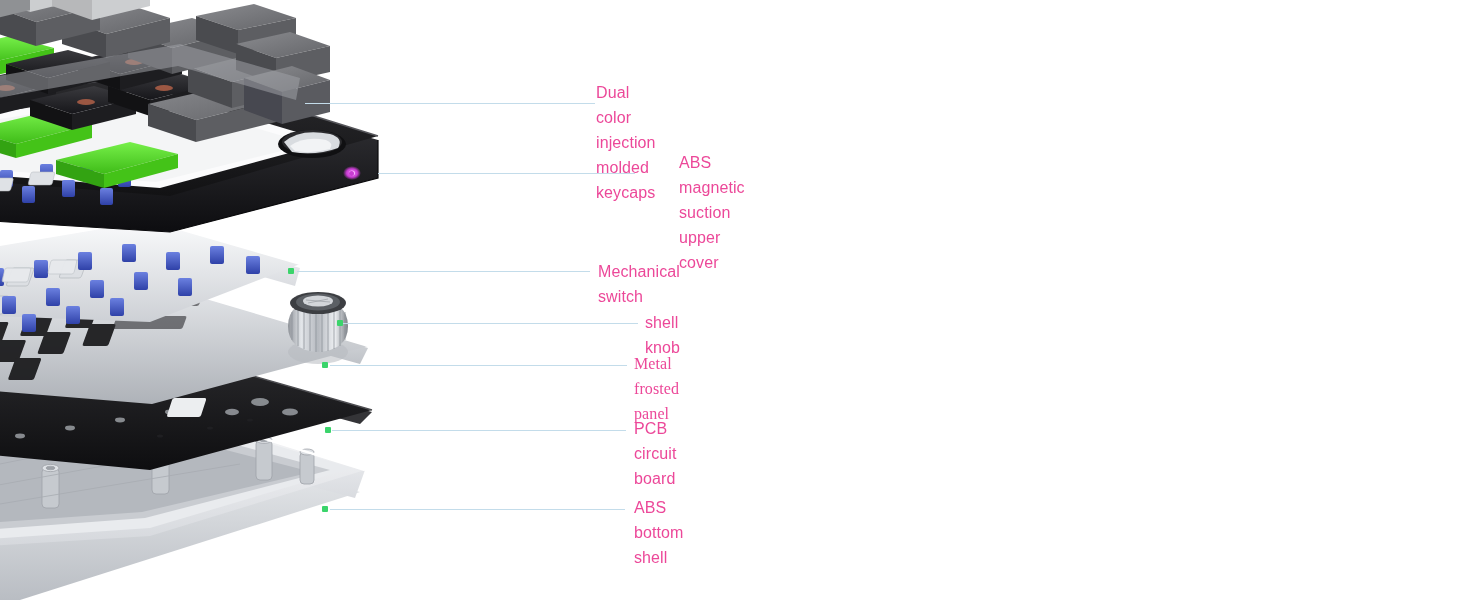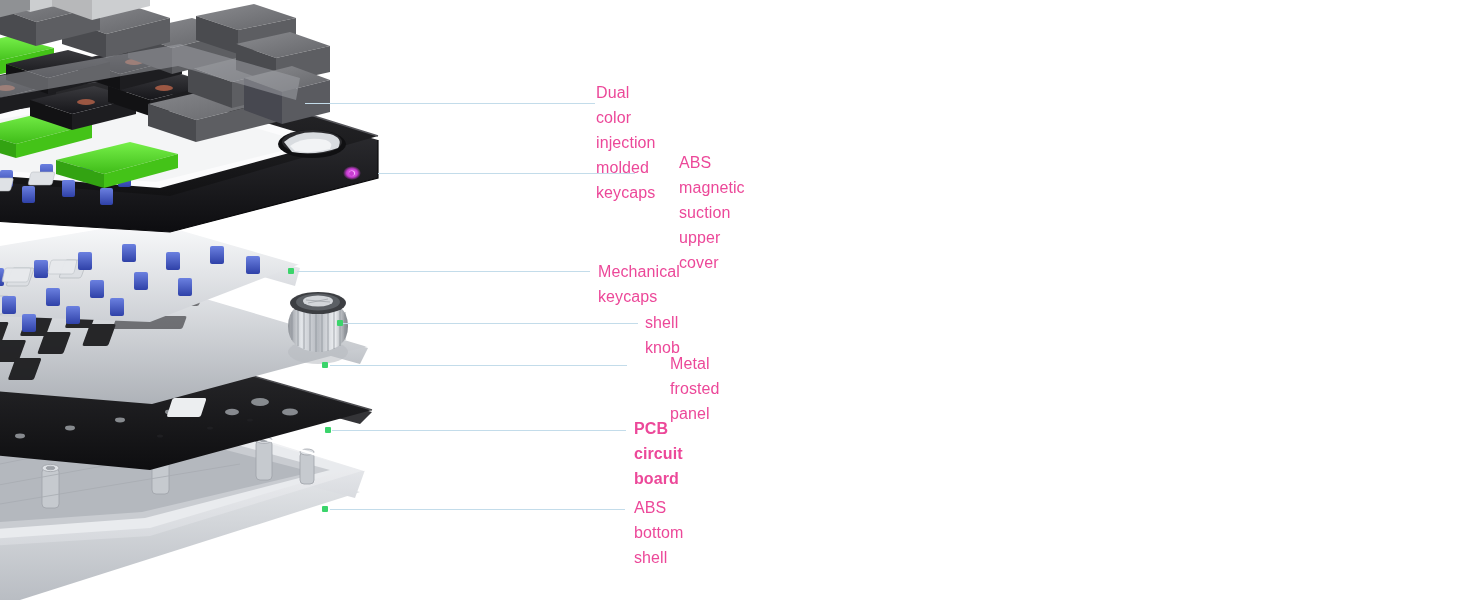--- a/index.html
+++ b/index.html
@@ -467,39 +467,39 @@
   <div class="callout">
     <div class="anchor-dot magenta" style="left:349px; top:171px; width:5px; height:5px;"></div>
     <div class="leader-line" style="left:378px; top:173px; width:257px;"></div>
     <div class="callout-label" style="left:679px; top:150px;">ABS magnetic suction
 upper cover</div>
   </div>
 
   <div class="callout">
     <div class="anchor-dot" style="left:288px; top:268px;"></div>
     <div class="leader-line" style="left:297px; top:271px; width:293px;"></div>
-    <div class="callout-label" style="left:598px; top:259px;">Mechanical keycaps</div>
+    <div class="callout-label" style="left:598px; top:259px;">Mechanical switch</div>
   </div>
 
   <div class="callout">
     <div class="anchor-dot" style="left:337px; top:320px;"></div>
     <div class="leader-line" style="left:343px; top:323px; width:295px;"></div>
     <div class="callout-label" style="left:645px; top:310px;">shell knob</div>
   </div>
 
   <div class="callout">
     <div class="anchor-dot" style="left:322px; top:362px;"></div>
     <div class="leader-line" style="left:330px; top:365px; width:297px;"></div>
-    <div class="callout-label" style="left:670px; top:351px;">Metal frosted panel</div>
+    <div class="callout-label" style="left:634px; top:351px;font-family:Liberation Serif, serif;">Metal frosted panel</div>
   </div>
 
   <div class="callout">
     <div class="anchor-dot" style="left:325px; top:427px;"></div>
     <div class="leader-line" style="left:332px; top:430px; width:294px;"></div>
-    <div class="callout-label" style="left:634px; top:416px;font-weight:bold;">PCB circuit board</div>
+    <div class="callout-label" style="left:634px; top:416px;">PCB circuit board</div>
   </div>
 
   <div class="callout">
     <div class="anchor-dot" style="left:322px; top:506px;"></div>
     <div class="leader-line" style="left:330px; top:509px; width:295px;"></div>
     <div class="callout-label" style="left:634px; top:495px;">ABS bottom shell</div>
   </div>
 
 </div>
 

